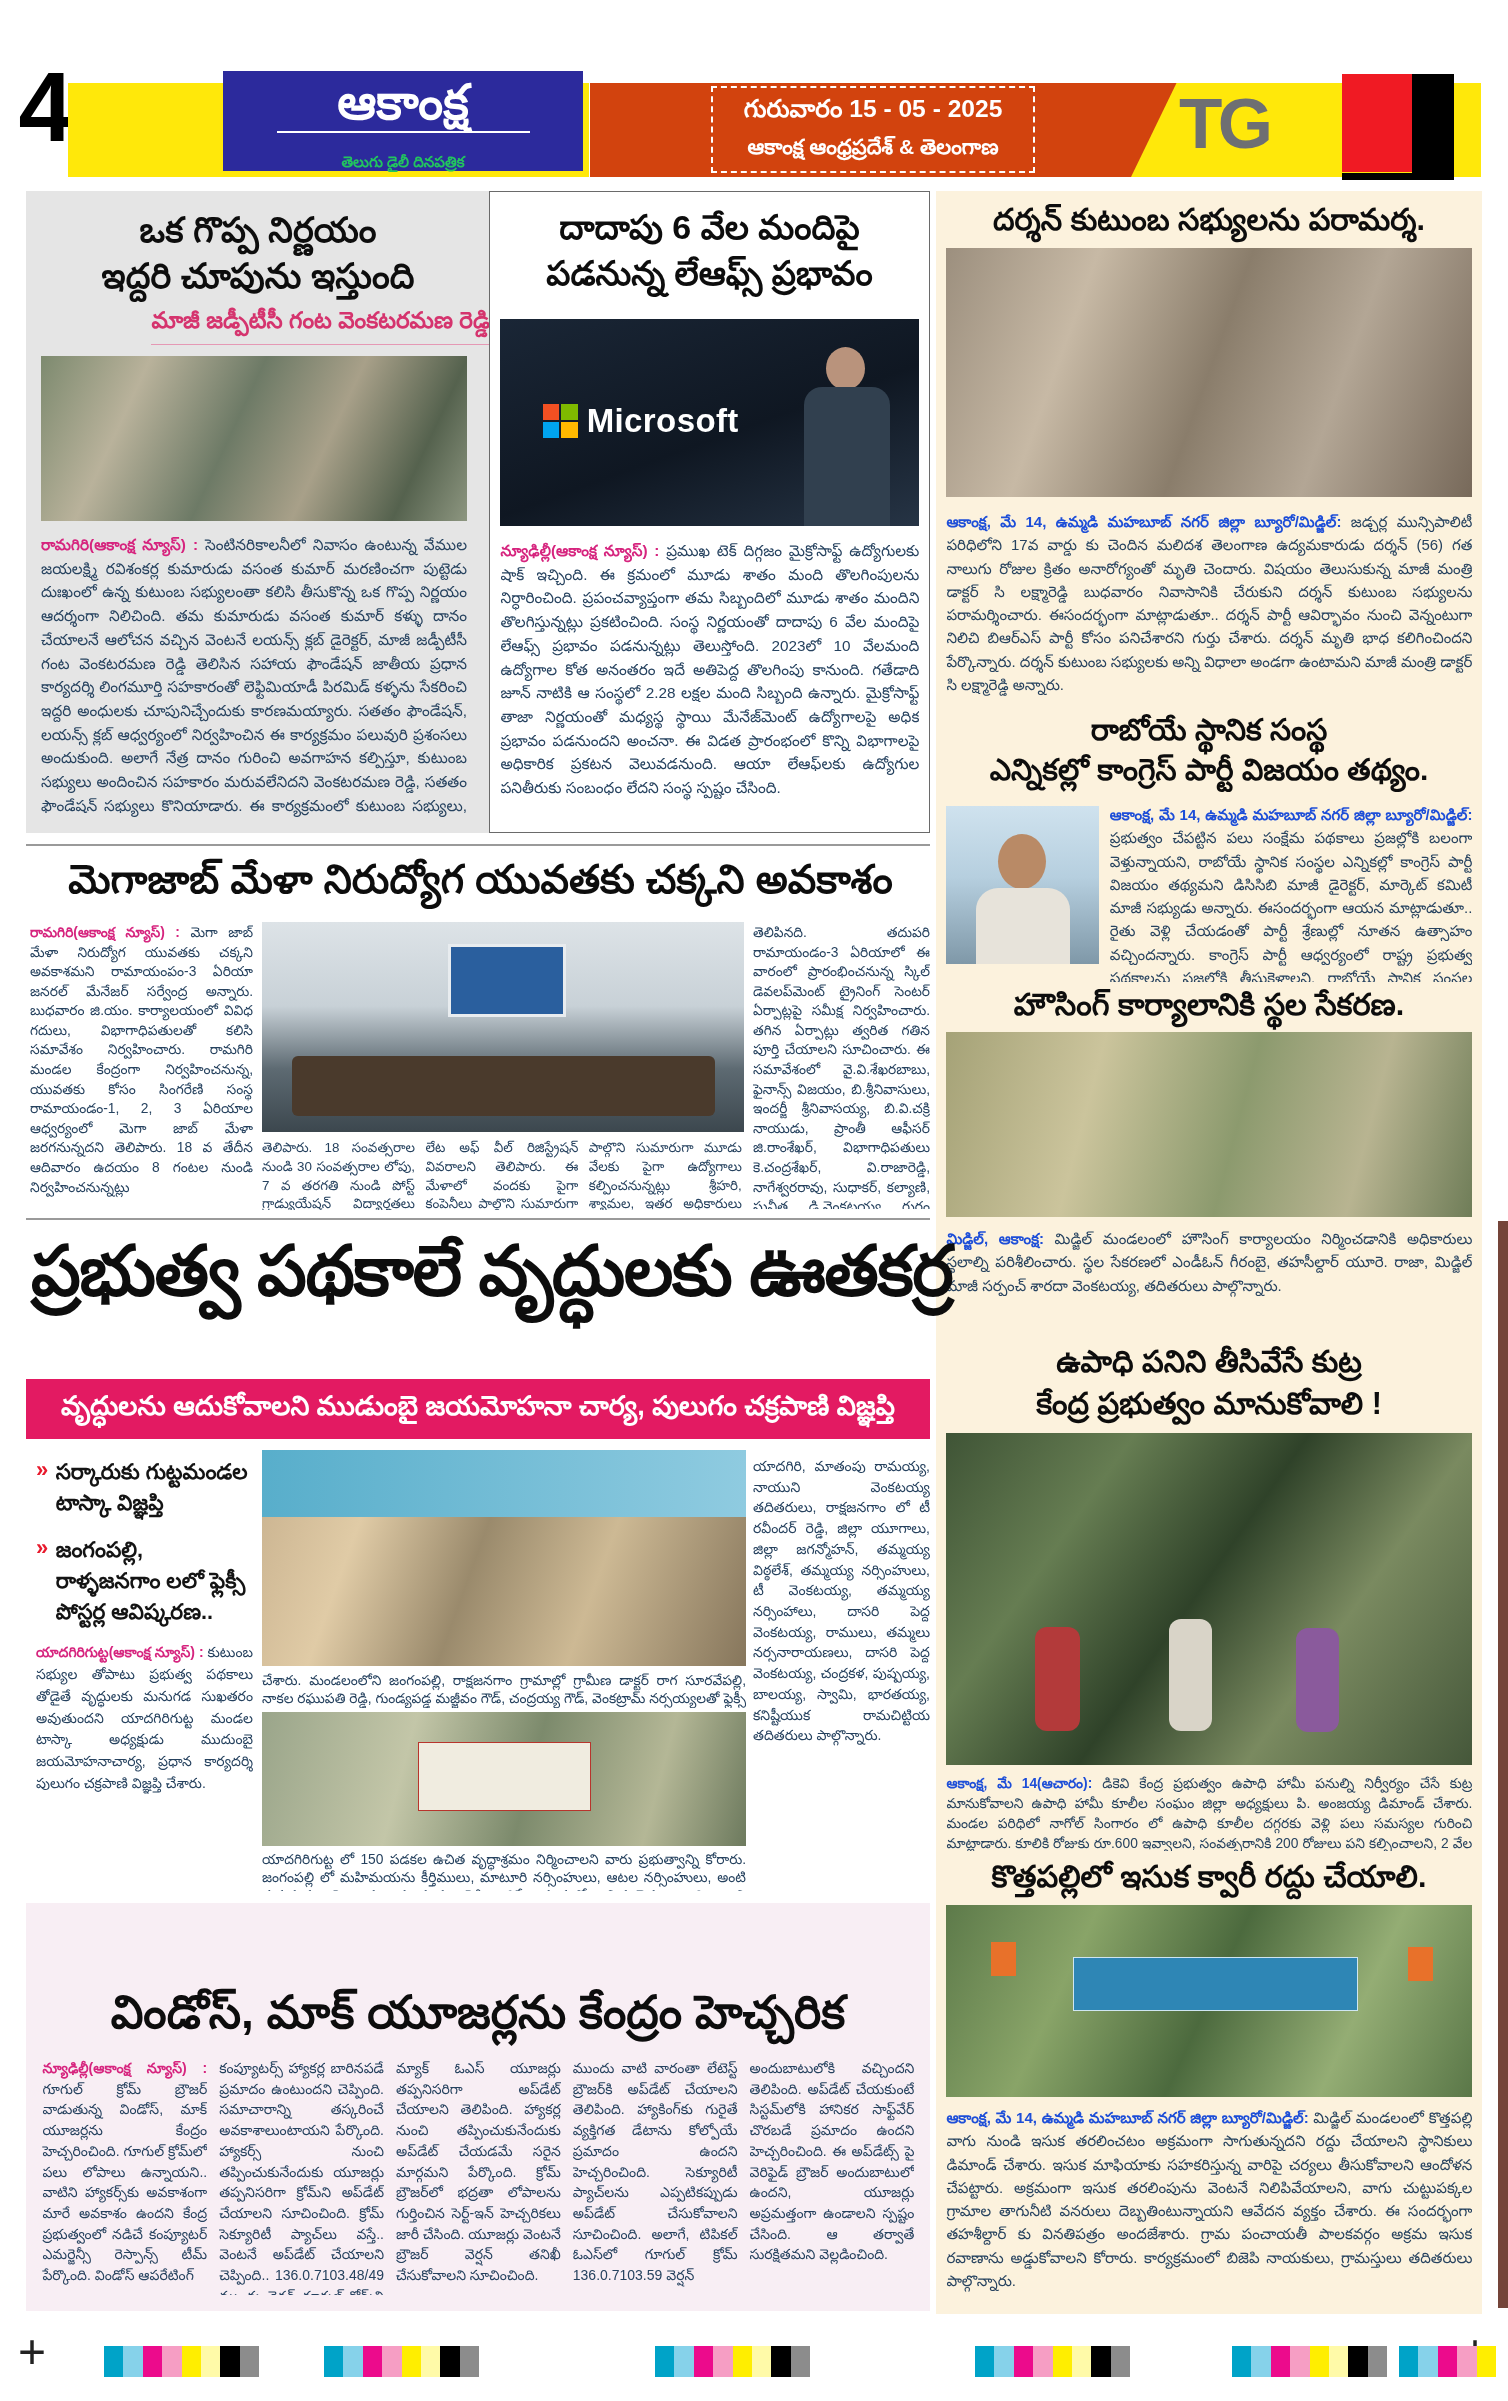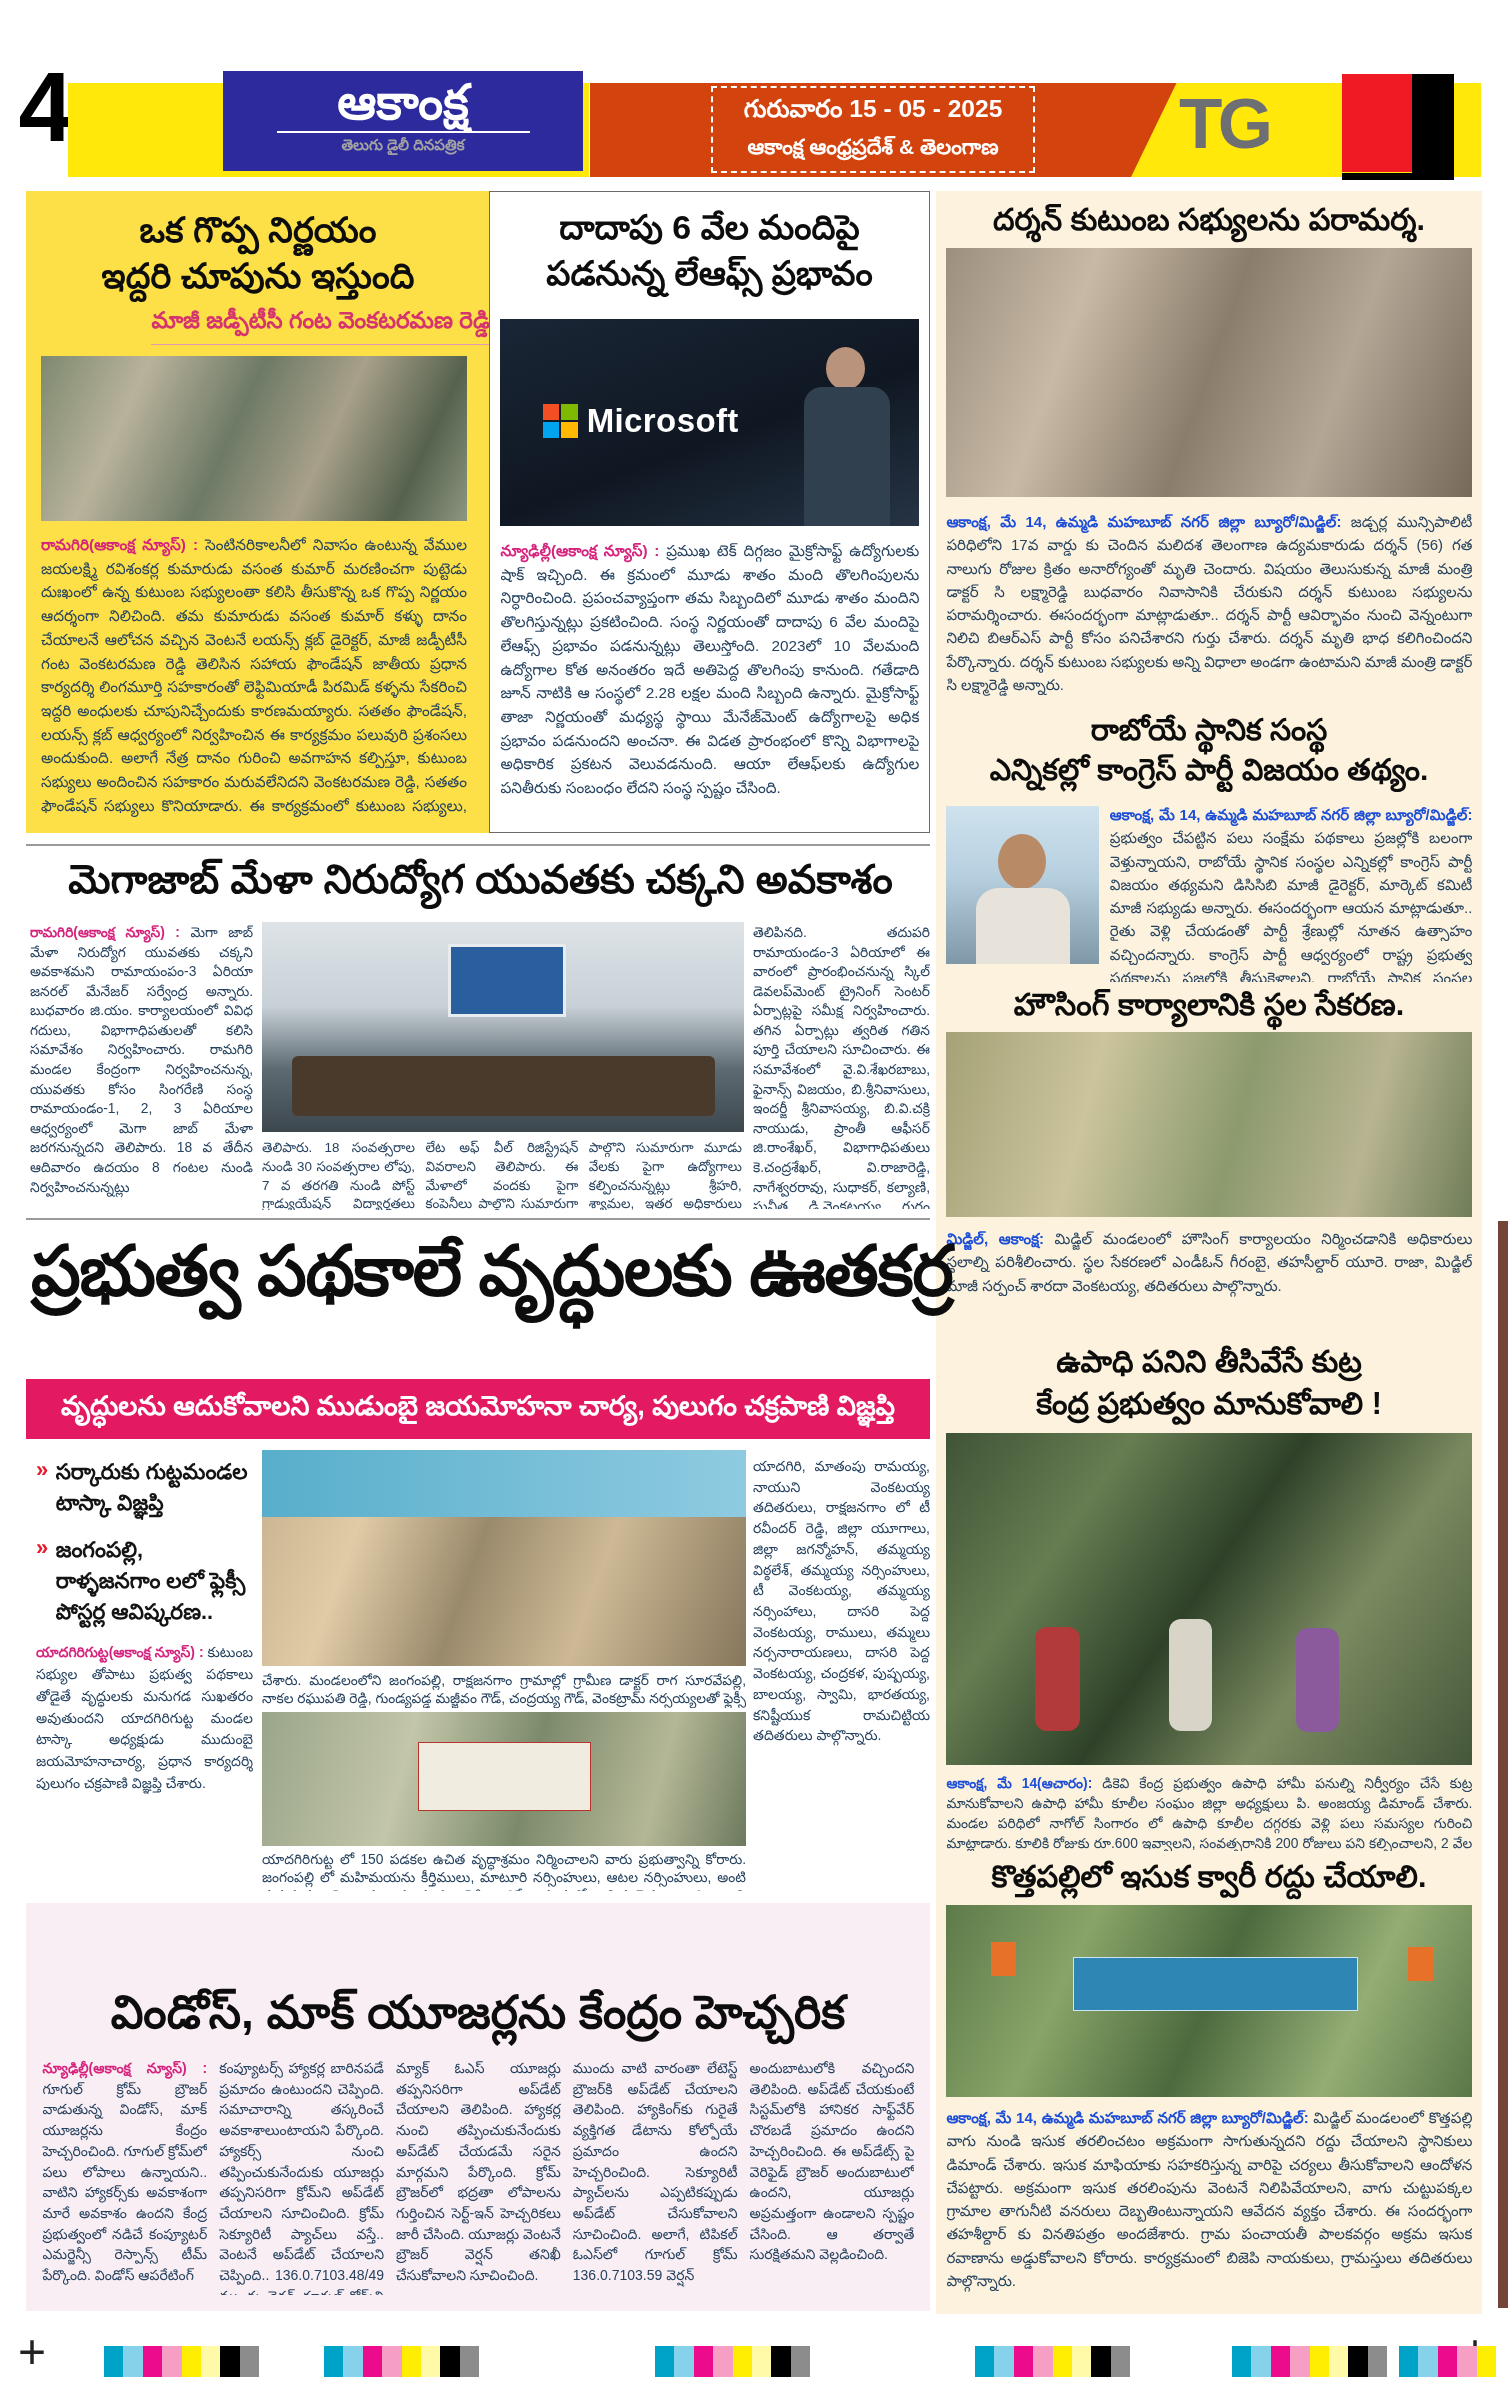--- a/index.html
+++ b/index.html
@@ -34,29 +34,29 @@
 
   <div class="abs" style="left:1179px;top:85px;font-size:71px;font-weight:bold;font-stretch:condensed;color:#6e6f72;letter-spacing:-4.5px;line-height:1.1">TG</div>
 
   <div class="abs" style="left: 1342px; top: 74px; width: 70px; height: 98px; background: rgb(240, 26, 35);"></div>
   <div class="abs" style="left:1412px;top:74px;width:42px;height:104px;background:#000"></div>
   <div class="abs" style="left:1342px;top:173px;width:112px;height:7.4px;background:#000"></div>
 
   <div class="abs" style="left: 223px; top: 71px; width: 360px; height: 100px; text-align: center; background: rgb(44, 42, 156);">
     <div style="font-size:49px;font-weight:bold;color:#fff;line-height:1.2;margin-top:1.5px">ఆకాంక్ష</div>
     <div style="width:253px;height:2.2px;background:#fff;margin:0 auto"></div>
-    <div style="font-size:15px;font-weight:bold;color:#a3a3a3;margin-top:3px">తెలుగు డైలీ దినపత్రిక</div>
+    <div style="font-size:15px;font-weight:bold;color:#22c55e;margin-top:20px">తెలుగు డైలీ దినపత్రిక</div>
   </div>
 
   <div class="abs" style="left:711px;top:86px;width:320px;height:83px;border:2.2px dashed #fff;color:#fff;text-align:center">
     <div style="font-size:24.6px;font-weight:bold;margin-top:7.4px">గురువారం 15 - 05 - 2025</div>
     <div style="font-size:21px;font-weight:bold;margin-top:6px">ఆకాంక్ష ఆంధ్రప్రదేశ్ &amp; తెలంగాణ</div>
   </div>
 
-  <div class="abs" style="left: 26px; top: 191px; width: 464px; height: 642px; background: #fde047;">
+  <div class="abs" style="left: 26px; top: 191px; width: 464px; height: 642px; background: #e5e5e5;">
     <div class="hl" style="position:absolute;left:0;top:18px;width:100%;font-size:35px">ఒక గొప్ప నిర్ణయం</div>
     <div class="hl" style="position:absolute;left:0;top:64px;width:100%;font-size:35px">ఇద్దరి చూపును ఇస్తుంది</div>
     <div style="position:absolute;left:0;top:116px;width:100%;text-align:right">
       <span class="by-pink" style="display:inline-block;font-size:23px;border-bottom:1.5px solid #e598b4;padding-bottom:4.5px;color:#d5346e">మాజీ జడ్పీటీసీ గంట వెంకటరమణ రెడ్డి</span>
     </div>
     <div class="photo" style="left:15px;top:165px;width:426px;height:165px;background:linear-gradient(115deg,#7d8a6f 0%,#b9b29b 22%,#6d7a66 45%,#a8a089 65%,#55624e 85%,#8d9680 100%)"></div>
     <div class="bt" style="position:absolute;left:15px;top:342px;width:426px;height:284px;font-size:15.3px">
       <span class="by-pink">రామగిరి(ఆకాంక్ష న్యూస్) : </span><span>సెంటినరికాలనీలో నివాసం ఉంటున్న వేముల జయలక్ష్మి రవిశంకర్ల కుమారుడు వసంత కుమార్ మరణించగా పుట్టెడు దుఃఖంలో ఉన్న కుటుంబ సభ్యులంతా కలిసి తీసుకొన్న ఒక గొప్ప నిర్ణయం ఆదర్శంగా నిలిచింది. తమ కుమారుడు వసంత కుమార్ కళ్ళు దానం చేయాలనే ఆలోచన వచ్చిన వెంటనే లయన్స్ క్లబ్ డైరెక్టర్, మాజీ జడ్పీటీసీ గంట వెంకటరమణ రెడ్డి తెలిసిన సహాయ ఫౌండేషన్ జాతీయ ప్రధాన కార్యదర్శి లింగమూర్తి సహకారంతో లెఫ్టిమియాడీ పిరమిడ్ కళ్ళను సేకరించి ఇద్దరి అంధులకు చూపునిచ్చేందుకు కారణమయ్యారు. సతతం ఫౌండేషన్, లయన్స్ క్లబ్ ఆధ్వర్యంలో నిర్వహించిన ఈ కార్యక్రమం పలువురి ప్రశంసలు అందుకుంది. అలాగే నేత్ర దానం గురించి అవగాహన కల్పిస్తూ, కుటుంబ సభ్యులు అందించిన సహకారం మరువలేనిదని వెంకటరమణ రెడ్డి, సతతం ఫౌండేషన్ సభ్యులు కొనియాడారు. ఈ కార్యక్రమంలో కుటుంబ సభ్యులు, బంధువులు మరియు స్థానిక ప్రజలు పాల్గొన్నారు</span>
     </div>
   </div>

